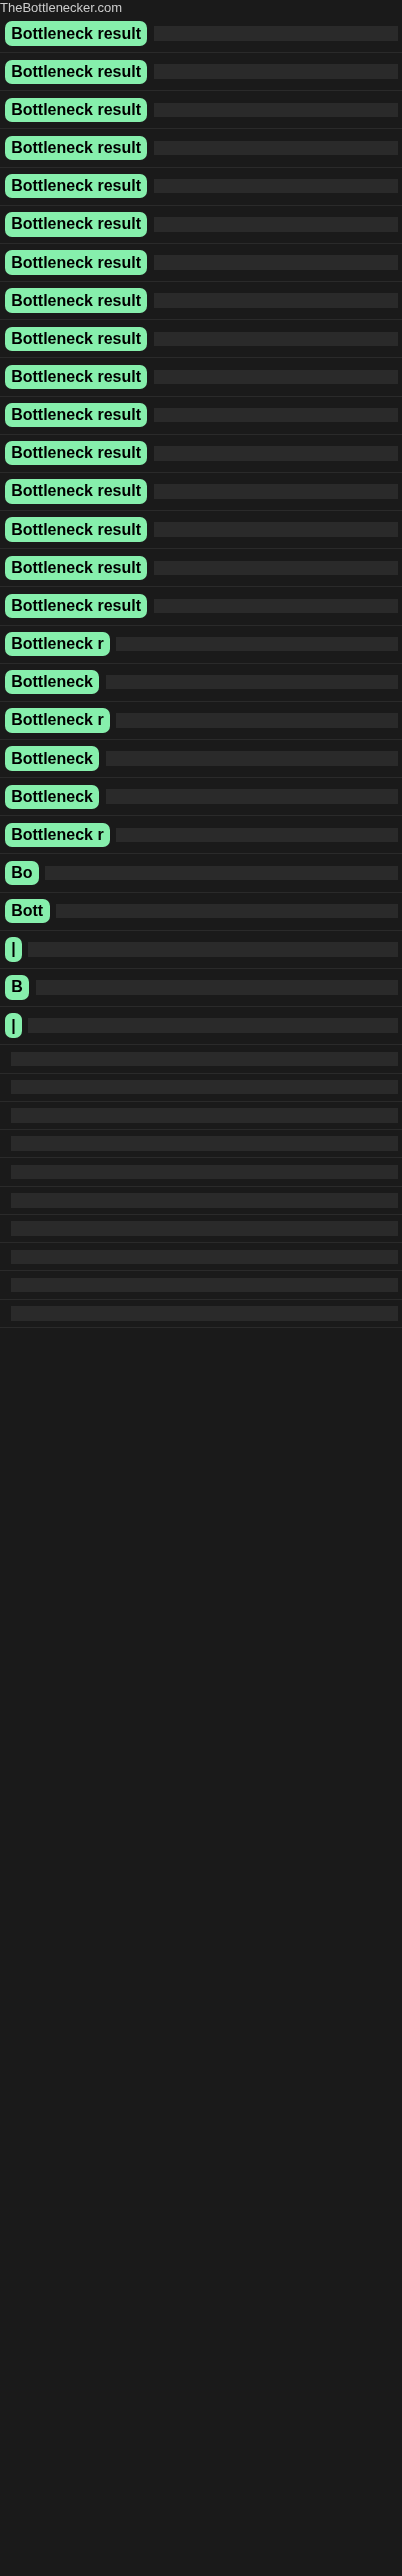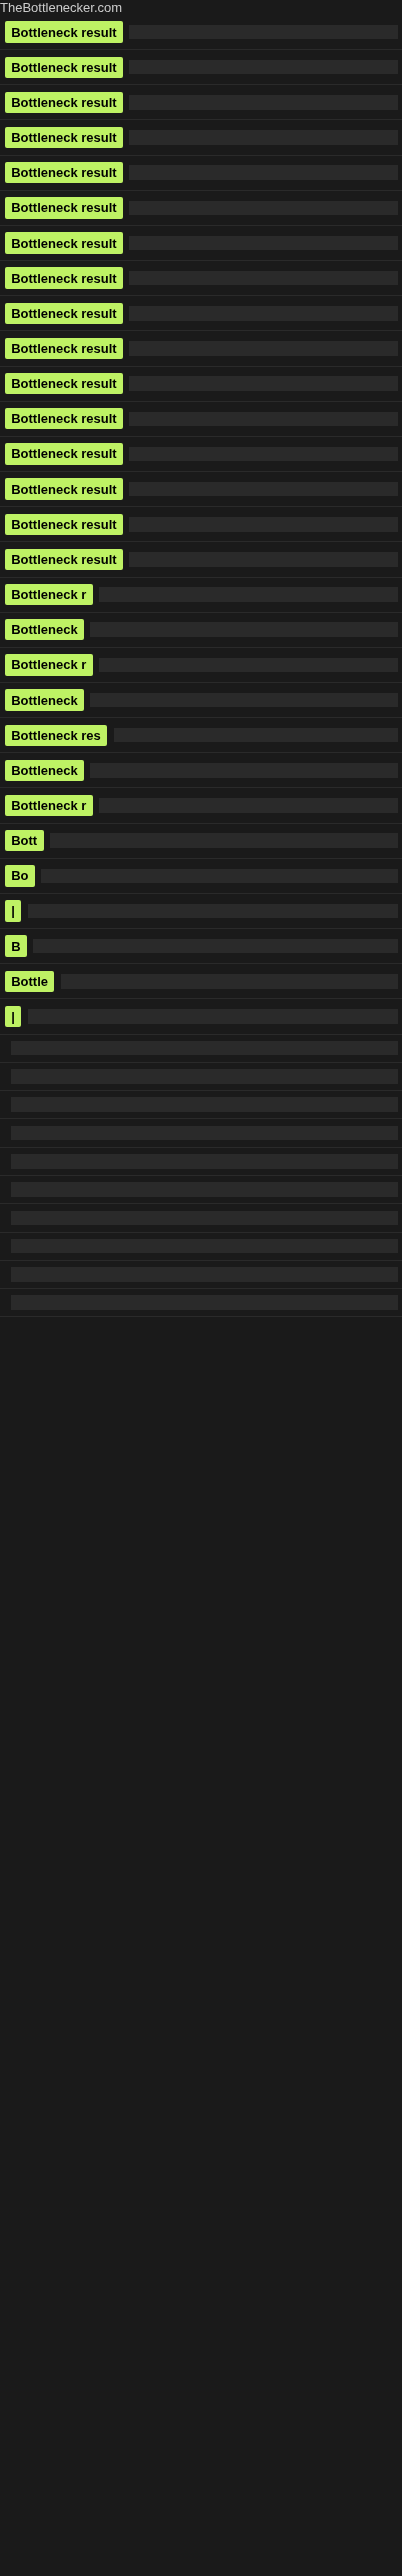--- a/index.html
+++ b/index.html
@@ -25,26 +25,26 @@
     }
 
     .bottleneck-item {
       display: flex;
       align-items: center;
       padding: 6.4px 4.8px;
       border-bottom: 0.8px solid #2a2a2a;
     }
 
     .bottleneck-badge {
-      background-color: #bef264;
+      background-color: #86efac;
       color: #000;
-      font-size: 13px;
+      font-size: 16px;
       font-weight: bold;
       padding: 3.2px 6.4px;
-      border-radius: 2px;
+      border-radius: 7px;
       white-space: nowrap;
       flex-shrink: 0;
     }
 
     .bottleneck-bar {
       height: 14.5px;
       background-color: #2a2a2a;
       margin-left: 6.4px;
       flex-grow: 1;
     }
@@ -131,52 +131,44 @@
     </div>
     <div class="bottleneck-item">
       <div class="bottleneck-badge">Bottleneck r</div>
       <div class="bottleneck-bar" style="width: 40%;"></div>
     </div>
     <div class="bottleneck-item">
       <div class="bottleneck-badge">Bottleneck</div>
       <div class="bottleneck-bar" style="width: 38%;"></div>
     </div>
     <div class="bottleneck-item">
-      <div class="bottleneck-badge">Bottleneck res</div>
-      <div class="bottleneck-bar" style="width: 36%;"></div>
-    </div>
-    <div class="bottleneck-item">
       <div class="bottleneck-badge">Bottleneck</div>
       <div class="bottleneck-bar" style="width: 34%;"></div>
     </div>
     <div class="bottleneck-item">
       <div class="bottleneck-badge">Bottleneck r</div>
       <div class="bottleneck-bar" style="width: 32%;"></div>
     </div>
     <div class="bottleneck-item">
+      <div class="bottleneck-badge">Bo</div>
+      <div class="bottleneck-bar" style="width: 24%;"></div>
+    </div>
+    <div class="bottleneck-item">
       <div class="bottleneck-badge">Bott</div>
       <div class="bottleneck-bar" style="width: 28%;"></div>
     </div>
     <div class="bottleneck-item">
-      <div class="bottleneck-badge">Bo</div>
-      <div class="bottleneck-bar" style="width: 24%;"></div>
-    </div>
-    <div class="bottleneck-item">
       <div class="bottleneck-badge">|</div>
       <div class="bottleneck-bar" style="width: 20%;"></div>
     </div>
     <div class="bottleneck-item">
       <div class="bottleneck-badge">B</div>
       <div class="bottleneck-bar" style="width: 16%;"></div>
     </div>
     <div class="bottleneck-item">
-      <div class="bottleneck-badge">Bottle</div>
-      <div class="bottleneck-bar" style="width: 14%;"></div>
-    </div>
-    <div class="bottleneck-item">
       <div class="bottleneck-badge">|</div>
       <div class="bottleneck-bar" style="width: 10%;"></div>
     </div>
     <div class="bottleneck-item">
       <div class="bottleneck-bar" style="width: 8%;"></div>
     </div>
     <div class="bottleneck-item">
       <div class="bottleneck-bar" style="width: 6%;"></div>
     </div>
     <div class="bottleneck-item">

